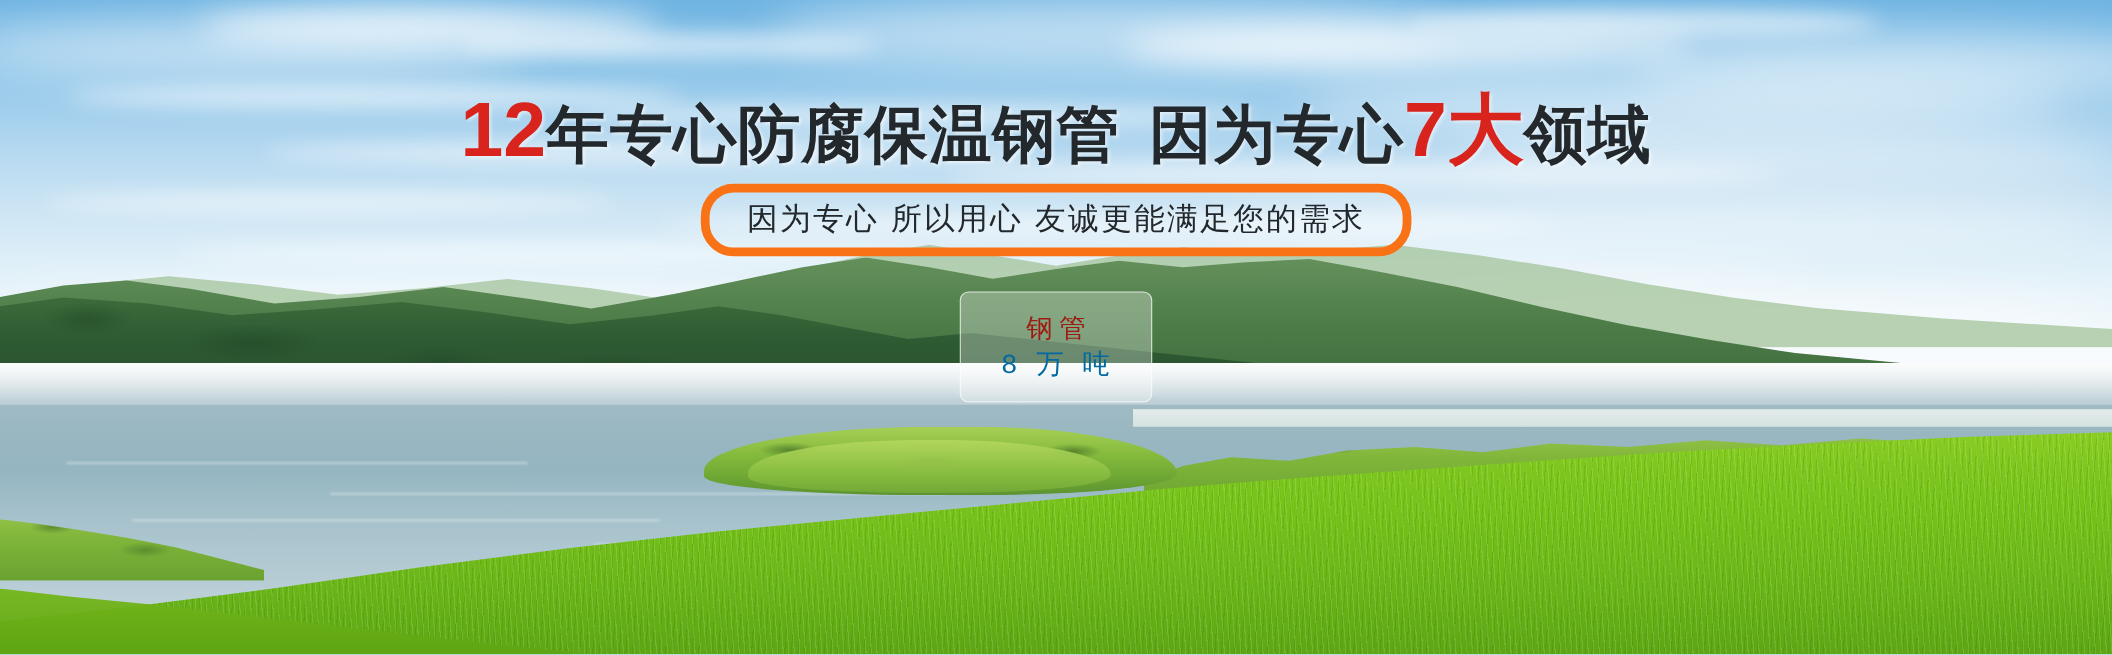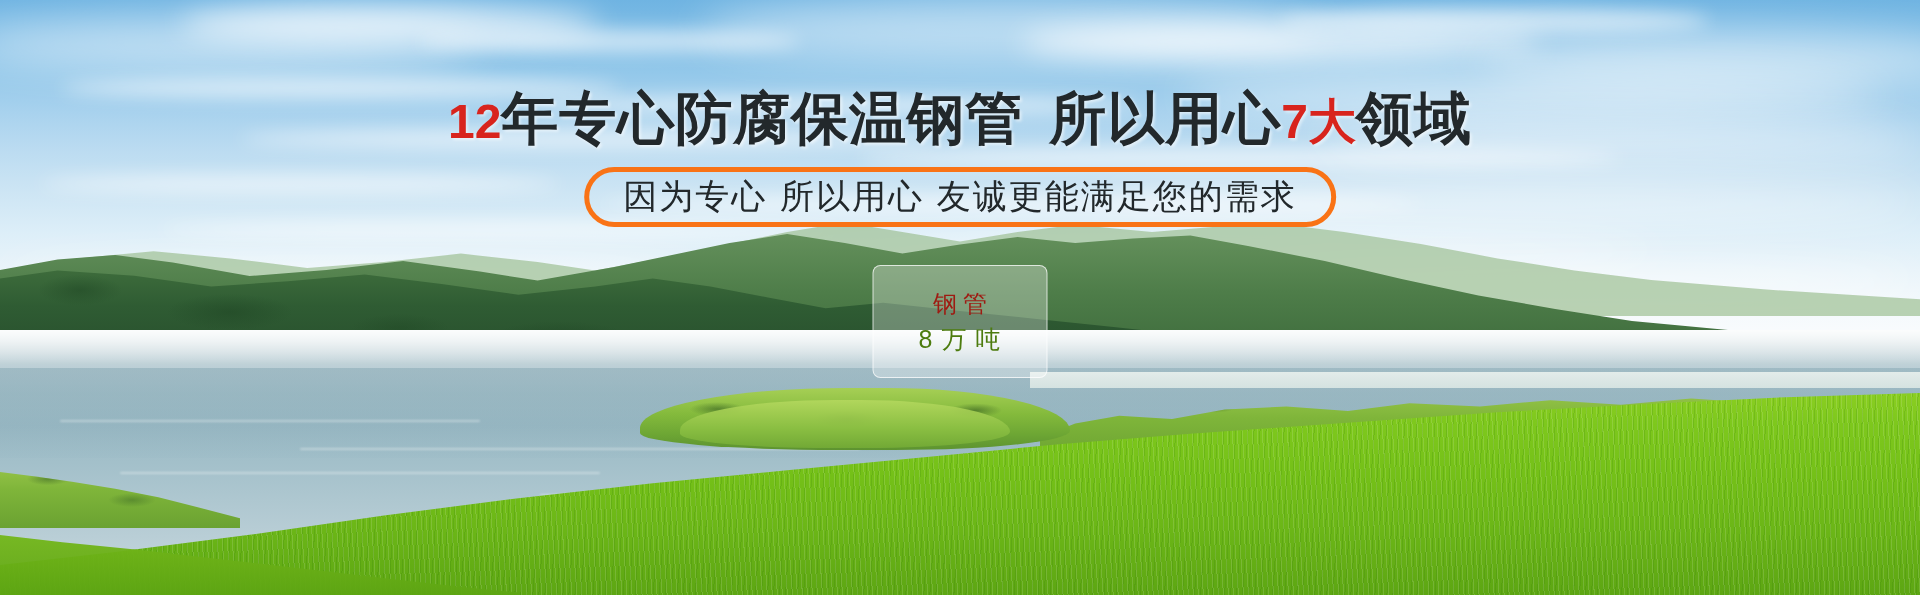--- a/index.html
+++ b/index.html
@@ -221,78 +221,78 @@
     font-weight:bold;
     font-size:57px;
     line-height:60px;
     letter-spacing:1px;
     white-space:nowrap;
     color:#22282b;
     text-shadow:2px 2px 3px rgba(255,255,255,.55);
   }
   .headline .num {
     color:#d8241d;
-    font-size:48px;
+    font-size:70px;
     font-family:"Liberation Sans", sans-serif;
     letter-spacing:0;
     text-shadow:2px 2px 3px rgba(255,255,255,.5);
   }
   .headline .gap { display:inline-block; width:26px; }
 
   
   .pill {
     position:absolute;
     left:50%; transform:translateX(-50%);
     top:167px;
     padding:7px 34px 9px;
-    border:5px solid #f97316;
+    border:8px solid #f97316;
     border-radius:30px;
     font-family:"DejaVu Sans", sans-serif;
-    font-size:34px;
+    font-size:28px;
     line-height:34px;
     color:#22282b;
     letter-spacing:2px;
     white-space:nowrap;
     background:transparent;
   }
 
   
   .cards {
     position:absolute;
     left:50%; transform:translateX(-50%);
     top:265px;
     display:flex;
     gap:8px;
   }
   .card {
     width:175px;
-    height:113px;
+    height:101px;
     border:1px solid rgba(255,255,255,.72);
     border-radius:8px;
     background:rgba(255,255,255,.30);
     display:flex;
     flex-direction:column;
     align-items:center;
     justify-content:center;
     gap:6px;
   }
   .card-title {
     font-family:"DejaVu Sans", sans-serif;
     font-size:24px;
     line-height:28px;
     color:#9e1b12;
     letter-spacing:6px;
     text-indent:6px;
     font-weight:normal;
   }
   .card-value {
-    font-family:Liberation Sans, sans-serif;
+    font-family:Liberation Mono, monospace;
     font-size:25px;
     line-height:30px;
-    color:#4d7c0f;
+    color:#0369a1;
     letter-spacing:1px;
     white-space:nowrap;
     text-align:right;
   }
   .card-value sup { font-size:15px; vertical-align:super; }
 </style>
 </head>
 <body>
 
 <div id="banner">
@@ -341,21 +341,21 @@
   <div class="marsh marsh-rb2"></div>
   <div class="marsh marsh-left"></div>
   <div class="island"></div>
   <div class="island2"></div>
 
   <div class="fg-grass"></div>
   <div class="fg-grass-blades"></div>
   <div class="fg-grass-left"></div>
 
   <div class="headline">
-    <span class="num">12</span><span>年专心防腐保温钢管</span><span class="gap"></span><span>所以用心</span><span class="num">7</span><span class="num">大</span><span>领域</span>
+    <span class="num">12</span><span>年专心防腐保温钢管</span><span class="gap"></span><span>因为专心</span><span class="num">7</span><span class="num">大</span><span>领域</span>
   </div>
 
   <div class="pill">因为专心 所以用心  友诚更能满足您的需求</div>
 
   <div class="cards">
 
     <div class="card">
       <div class="card-title">钢管</div>
       <div class="card-value">8 万 吨</div>
     </div>

